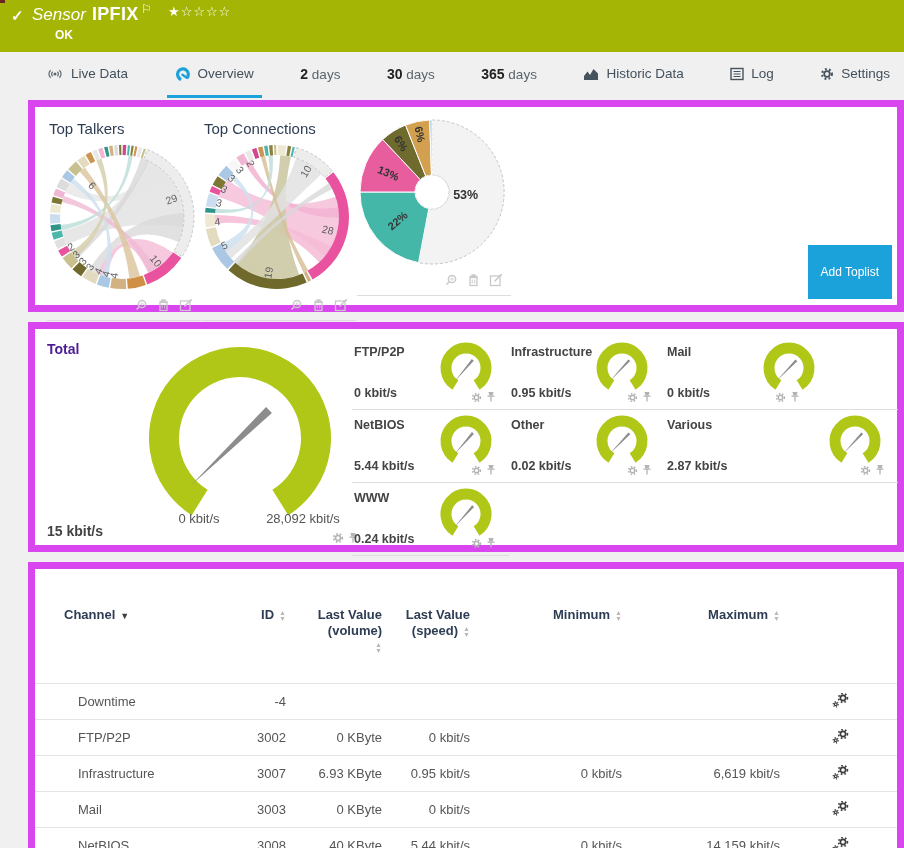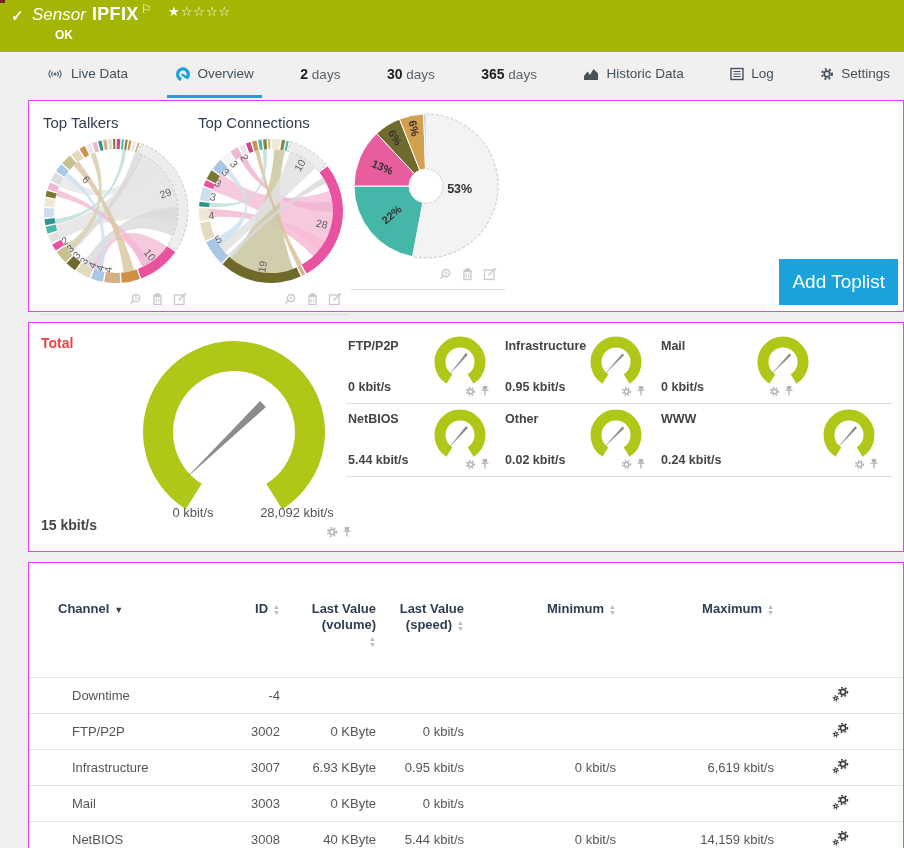--- a/index.html
+++ b/index.html
@@ -26,35 +26,35 @@
   
   nav#tabs{height:46px;display:flex;align-items:stretch;justify-content:space-between;
     padding:0 6px 0 38px;}
   .tab{display:flex;align-items:center;gap:7px;font-size:13.5px;color:#42505c;
     padding:0 8px;border-bottom:3px solid transparent;cursor:pointer;white-space:nowrap;}
   .tab.active{border-bottom-color:var(--blue);}
   .tab b{font-weight:bold;color:#222;font-size:14px;}
   .tab .dim{color:#59636d;}
   .tab svg{display:block;}
   
-  .panel{background:#fff;border:1px solid #d946ef;margin:0 0 10px 28px;position:relative;}
+  .panel{background:#fff;border:7px solid #d946ef;margin:0 0 10px 28px;position:relative;}
   #toplist-panel{height:212px;margin-top:2px;}
   #toplist-row{display:flex;padding:10px 0 0 12px;}
   .chart-block{width:154px;margin-right:1px;}
   .chart-title{font-size:15px;color:var(--navy);padding:3px 0 5px 2px;}
   .chart-svg{cursor:pointer;}
   .chart-icons{display:flex;justify-content:flex-end;gap:9px;align-items:center;
     padding:2px 8px 4px 0;border-bottom:1px solid #ddd;}
   .chart-icons span{cursor:pointer;display:block;}
   #add-toplist{position:absolute;right:5px;bottom:6px;background:var(--blue);color:#fff;
-    border:none;padding:12px 13px;font-size:19px;cursor:pointer;font-family:inherit;}
+    border:none;padding:20px 13px;font-size:12px;cursor:pointer;font-family:inherit;}
   
   #gauge-panel{height:230px;display:flex;}
   .total-box{width:317px;flex:none;position:relative;}
-  .total-label{position:absolute;left:12px;top:12px;font-size:14px;font-weight:bold;color:#ef4444;}
+  .total-label{position:absolute;left:12px;top:12px;font-size:14px;font-weight:bold;color:#4c1d95;}
   #total-gauge{position:absolute;left:100px;top:14px;}
   .min-l{position:absolute;left:118px;top:182px;width:92px;text-align:center;font-size:13px;color:#555;}
   .max-l{position:absolute;left:212px;top:182px;width:112px;text-align:center;font-size:13px;color:#555;}
   .total-val{position:absolute;left:12px;top:194px;font-size:14px;font-weight:bold;color:#444;}
   .total-icons{position:absolute;left:297px;top:201px;display:flex;gap:4px;align-items:center;}
   .total-icons span{cursor:pointer;display:block;}
   #gauge-grid{margin-top:8px;display:grid;grid-template-columns:157px 156px 233px;grid-auto-rows:73px;}
   .gcell{position:relative;border-bottom:1px solid #ddd;}
   .gcell .g-label{position:absolute;left:2px;top:8px;font-size:12.5px;font-weight:bold;color:#444;}
   .gcell .g-value{position:absolute;left:2px;bottom:9px;font-size:12.5px;font-weight:bold;color:#444;}
@@ -437,20 +437,38 @@
               <circle cx="6" cy="6" r="2.4" fill="none" stroke="#b3b3b3" stroke-width="1.5"></circle>
               <circle cx="6" cy="6" r="4.2" fill="none" stroke="#b3b3b3" stroke-width="1.8" stroke-dasharray="1.6,1.9"></circle>
             </svg></span>
       <span><svg width="10" height="12" viewBox="0 0 10 12">
               <path d="M2.5,1 h5 l-0.8,3.5 h-3.4 Z" fill="#b3b3b3"></path>
               <path d="M1.5,5.2 h7 M5,5.2 V10.5" stroke="#b3b3b3" stroke-width="1.3" fill="none"></path>
             </svg></span>
     </div>
       </div>
       <div class="gcell">
+    <span class="g-label">Various</span>
+    <div class="g-svg"><svg width="62" height="56">
+    <path d="M20.4,43.0 A20,20 0 1 1 41.6,43.0" fill="none" stroke="var(--gauge)" stroke-width="11"></path>
+    <path d="M39.2,19.1 L37.3,17.4 L18.7,39.2 Z" fill="#8c8c8c"></path>
+          </svg></div>
+    <span class="g-value">2.87 kbit/s</span>
+    <div class="g-icons">
+      <span><svg width="11" height="11" viewBox="0 0 12 12">
+              <circle cx="6" cy="6" r="2.4" fill="none" stroke="#b3b3b3" stroke-width="1.5"></circle>
+              <circle cx="6" cy="6" r="4.2" fill="none" stroke="#b3b3b3" stroke-width="1.8" stroke-dasharray="1.6,1.9"></circle>
+            </svg></span>
+      <span><svg width="10" height="12" viewBox="0 0 10 12">
+              <path d="M2.5,1 h5 l-0.8,3.5 h-3.4 Z" fill="#b3b3b3"></path>
+              <path d="M1.5,5.2 h7 M5,5.2 V10.5" stroke="#b3b3b3" stroke-width="1.3" fill="none"></path>
+            </svg></span>
+    </div>
+      </div>
+      <div class="gcell">
     <span class="g-label">WWW</span>
     <div class="g-svg"><svg width="62" height="56">
     <path d="M20.4,43.0 A20,20 0 1 1 41.6,43.0" fill="none" stroke="var(--gauge)" stroke-width="11"></path>
     <path d="M39.1,19.0 L37.1,17.3 L19.0,39.4 Z" fill="#8c8c8c"></path>
           </svg></div>
     <span class="g-value">0.24 kbit/s</span>
     <div class="g-icons">
       <span><svg width="11" height="11" viewBox="0 0 12 12">
               <circle cx="6" cy="6" r="2.4" fill="none" stroke="#b3b3b3" stroke-width="1.5"></circle>
               <circle cx="6" cy="6" r="4.2" fill="none" stroke="#b3b3b3" stroke-width="1.8" stroke-dasharray="1.6,1.9"></circle>

